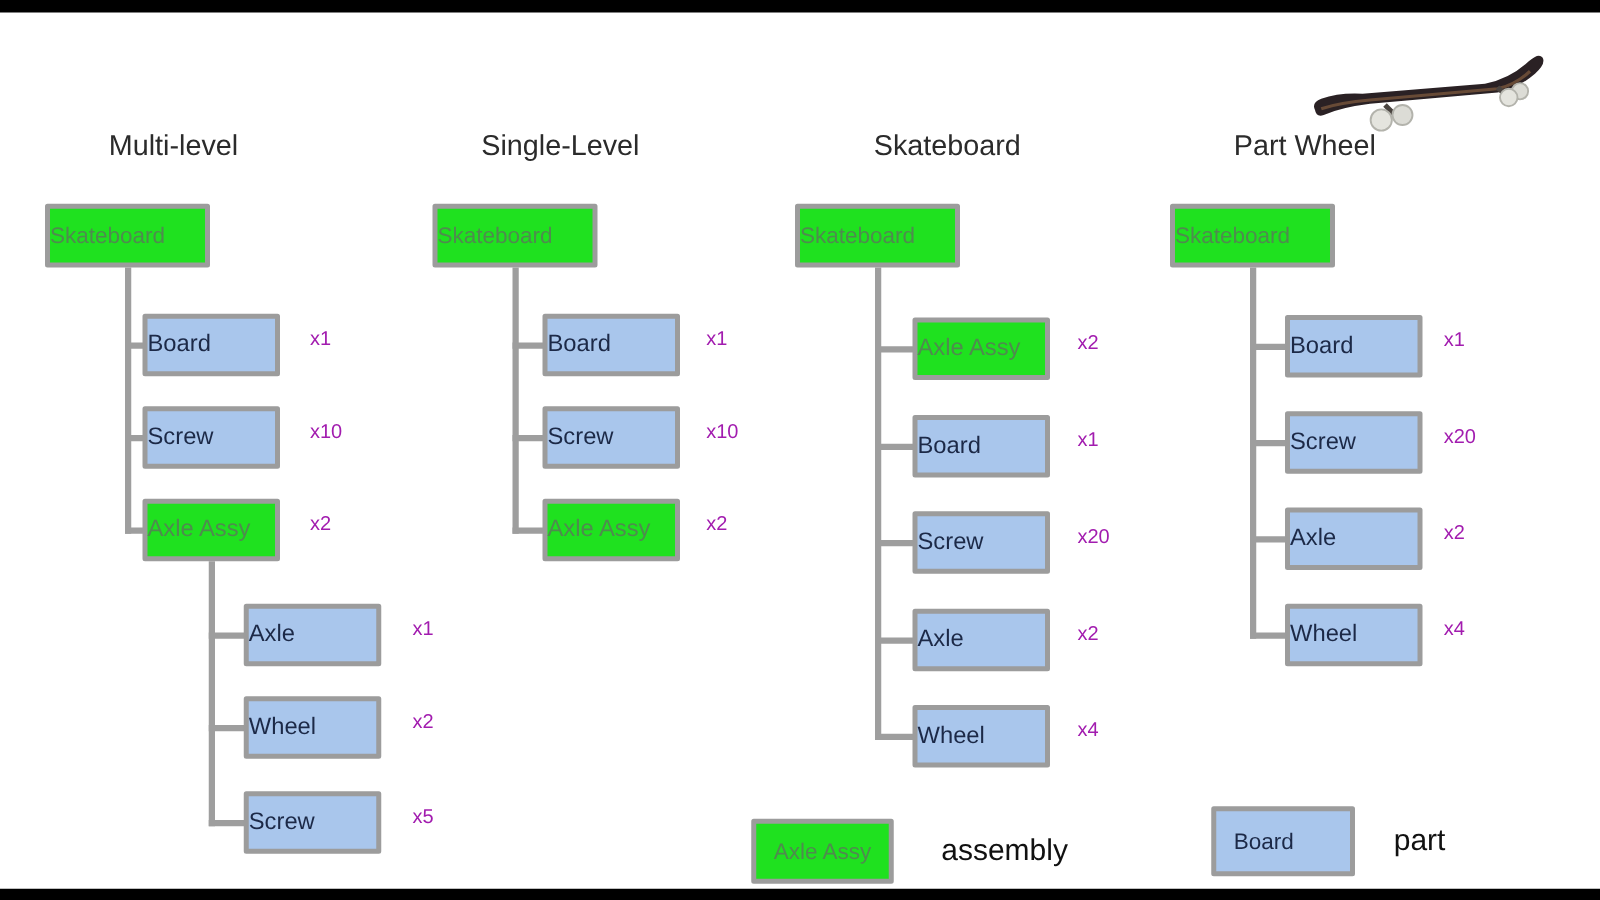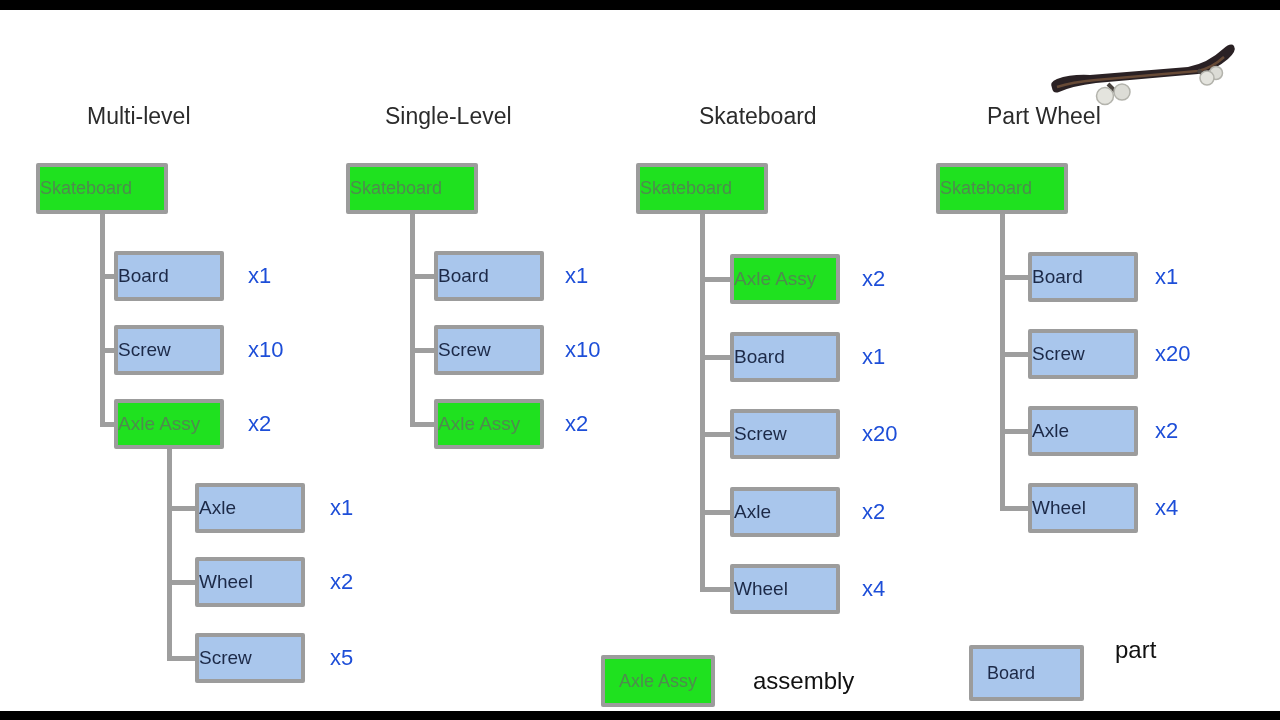--- a/index.html
+++ b/index.html
@@ -13,21 +13,21 @@
   .app-header{position:absolute;top:24px;left:393px;display:flex;align-items:center;gap:22px;}
   .page-title{font-size:24px;font-weight:500;color:#2b2b2b;letter-spacing:.2px;}
   .col-title{position:absolute;font-size:23px;font-weight:500;color:#2b2b2b;white-space:nowrap;margin-left:47px;}
   .node{
     position:absolute;box-sizing:border-box;border:4px solid var(--border,#9c9c9c);
     border-radius:2px;display:flex;align-items:center;font-size:19px;
     white-space:nowrap;
   }
   .node.assembly{background:var(--assembly,#1fe11f);color:#4f8b4f;}
   .node.part{background:var(--part,#a9c6ec);color:#1c2947;}
-  .qty{position:absolute;font-size:22px;color:#1d4ed8;white-space:nowrap;}
+  .qty{position:absolute;font-size:16px;color:#a21caf;white-space:nowrap;}
   .vline,.hline{position:absolute;background:var(--connector,#9e9e9e);}
   .legend-label{position:absolute;font-size:24px;color:#111;white-space:nowrap;}
   svg{display:block;}
 </style>
 </head>
 <body>
 
 <div class="stage" style="--assembly: #1fe11f; --part: #a9c6ec; --border: #9c9c9c; --connector: #9e9e9e; --letterbox: #000000;">
 
   <div class="letterbox bar-top"></div>
@@ -120,15 +120,15 @@
         <div class="qty" style="left: 1155px; top: 418px;">x2</div>
         <div class="hline" style="left: 1000px; top: 506px; width: 29px; height: 5px;"></div>
         <div class="node part" style="left: 1028px; top: 483px; width: 110px; height: 50px;">Wheel</div>
         <div class="qty" style="left: 1155px; top: 495px;">x4</div>
       </div>
     </div>
   <div id="legend">
       <div class="node assembly" style="left: 601px; top: 655px; width: 114px; height: 52px; font-size: 18px; padding-left: 14px;">Axle Assy</div>
       <div class="legend-label" style="left: 753px; top: 667px;">assembly</div>
       <div class="node part" style="left: 969px; top: 645px; width: 115px; height: 56px; font-size: 18px; padding-left: 14px;">Board</div>
-      <div class="legend-label" style="left: 1115px; top: 636px;">part</div>
+      <div class="legend-label" style="left: 1115px; top: 659px;">part</div>
     </div>
 </div>
 
 </body></html>

